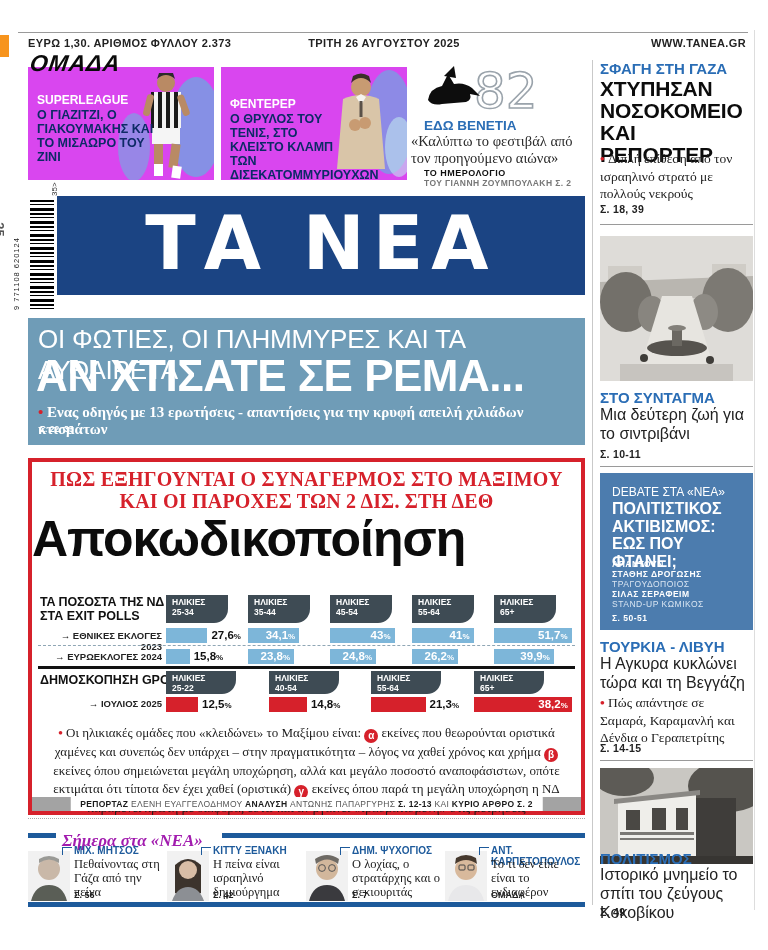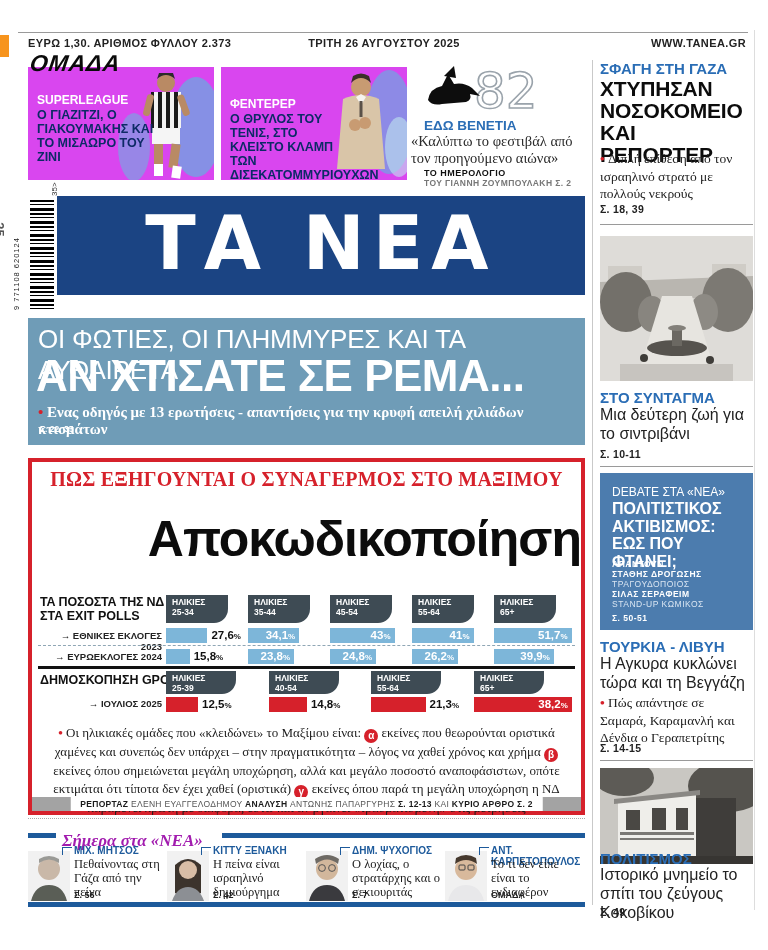--- a/index.html
+++ b/index.html
@@ -71,21 +71,21 @@
   .lead-head{position:absolute;left:8px;top:33px;font-size:44px;font-weight:900;letter-spacing:-.5px;}
   .lead-deck{position:absolute;left:10px;top:86px;font-family:"Liberation Serif",serif;
              font-size:15px;font-weight:bold;}
   .lead-pages{position:absolute;left:12px;top:106px;font-size:8.5px;font-weight:700;}
 
   
   .redbox{left:28px;top:458px;width:557px;height:357px;border:4px solid #d6212b;background:#fff;}
   .mk{position:absolute;width:549px;text-align:center;color:#d6212b;font-family:"Liberation Serif",serif;
       font-weight:bold;font-size:20px;letter-spacing:.2px;}
   .mk.k1{top:6px;} .mk.k2{top:28px;}
-  .main-head{position:absolute;top:48px;width:549px;text-align:right;font-size:50px;
+  .main-head{position:absolute;top:48px;width:549px;text-align:left;font-size:50px;
              font-weight:900;letter-spacing:-1px;color:#0c0c0c;}
 
   
   .chart{position:absolute;left:6px;top:133px;width:537px;height:120px;}
   .ct1{position:absolute;left:2px;top:0;font-size:12.5px;font-weight:900;letter-spacing:-.2px;}
   .ct2{position:absolute;left:2px;top:14px;font-size:12.5px;font-weight:900;}
   .rlab{position:absolute;width:124px;text-align:right;font-size:9.5px;font-weight:bold;color:#222;}
   .rlab .arr::before{content:"\2192\00a0";}
   .rl1{top:35px;} .rl2{top:56px;}
   .gt{position:absolute;left:2px;top:78px;font-size:12.5px;font-weight:900;}
@@ -277,20 +277,21 @@
 
   <div class="abs lead" data-interactable="false">
     <div class="lead-kick" data-interactable="false">ΟΙ ΦΩΤΙΕΣ, ΟΙ ΠΛΗΜΜΥΡΕΣ ΚΑΙ ΤΑ ΑΥΘΑΙΡΕΤΑ</div>
     <div class="lead-head" data-interactable="false">ΑΝ ΧΤΙΣΑΤΕ ΣΕ ΡΕΜΑ...</div>
     <div class="lead-deck bdot" data-interactable="false">Ενας οδηγός με 13 ερωτήσεις - απαντήσεις για την κρυφή απειλή χιλιάδων κτισμάτων</div>
     <div class="lead-pages" data-interactable="false">Σ. 22, 35</div>
   </div>
 
   <div class="abs redbox" data-interactable="false">
     <div class="mk k1" data-interactable="false">ΠΩΣ ΕΞΗΓΟΥΝΤΑΙ Ο ΣΥΝΑΓΕΡΜΟΣ ΣΤΟ ΜΑΞΙΜΟΥ</div>
+    <div class="mk k2" data-interactable="false">ΚΑΙ ΟΙ ΠΑΡΟΧΕΣ ΤΩΝ 2 ΔΙΣ. ΣΤΗ ΔΕΘ</div>
     <div class="main-head" data-interactable="false">Αποκωδικοποίηση</div>
 
     <div class="chart" data-interactable="false">
       <div class="ct1" data-interactable="false">ΤΑ ΠΟΣΟΣΤΑ ΤΗΣ ΝΔ</div>
       <div class="ct2" data-interactable="false">ΣΤΑ EXIT POLLS</div>
       <div class="rlab rl1" data-interactable="false"><span class="arr" data-interactable="false"></span><span>ΕΘΝΙΚΕΣ ΕΚΛΟΓΕΣ 2023</span></div>
       <div class="rlab rl2" data-interactable="false"><span class="arr" data-interactable="false"></span><span>ΕΥΡΩΕΚΛΟΓΕΣ 2024</span></div>
       <div class="dash" data-interactable="false"></div>
       <div class="thick" data-interactable="false"></div>
       <div class="gt" data-interactable="false">ΔΗΜΟΣΚΟΠΗΣΗ GPO</div>
@@ -363,21 +364,21 @@
           </div>
           <div class="brow r24" data-interactable="false">
             <div class="barfill" data-interactable="false" style="width: 59.85px; background: rgb(125, 182, 217);"></div>
             <span class="bval in" data-interactable="false" style="right: 24.15px;">39,9<small>%</small></span>
           </div>
         </div>
 
       <div class="gcol" style="left:128px" data-interactable="false">
           <div class="agehead" data-interactable="false">
             <div>ΗΛΙΚΙΕΣ</div>
-            <div>25-39</div>
+            <div>25-22</div>
           </div>
           <div class="brow rg" data-interactable="false">
             <div class="barfill" data-interactable="false" style="width: 32px; background: rgb(214, 33, 43);"></div>
             <span class="bval out" data-interactable="false" style="left: 36px;">12,5<small>%</small></span>
           </div>
         </div>
       <div class="gcol" style="left:231px" data-interactable="false">
           <div class="agehead" data-interactable="false">
             <div>ΗΛΙΚΙΕΣ</div>
             <div>40-54</div>

